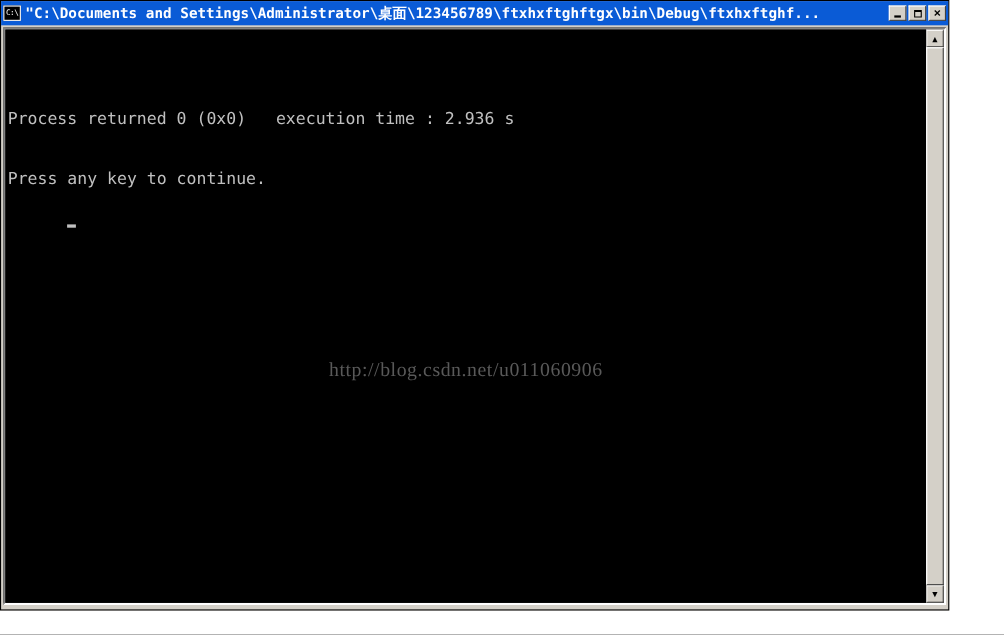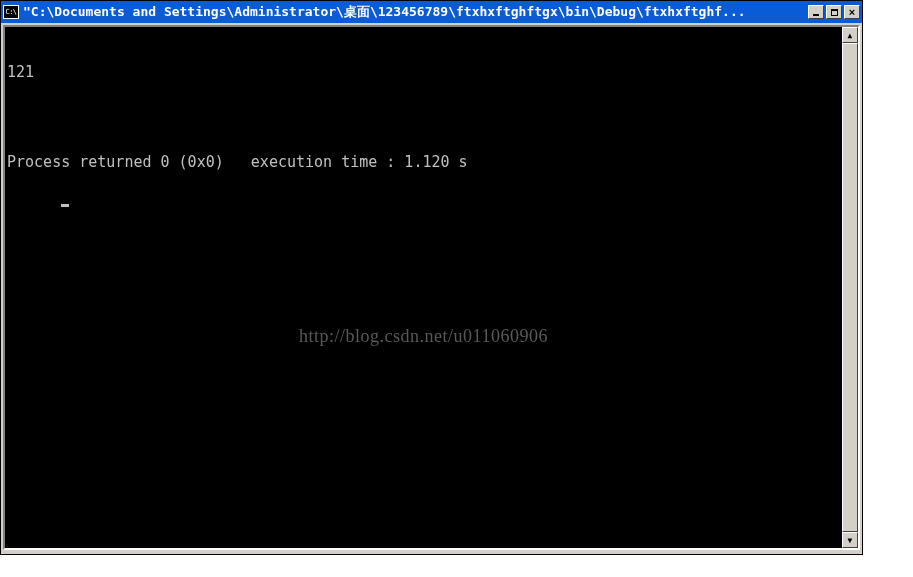--- a/index.html
+++ b/index.html
@@ -167,23 +167,23 @@
     <div class="title-icon">C:\</div>
     <div class="title-text">"C:\Documents and Settings\Administrator\桌面\123456789\ftxhxftghftgx\bin\Debug\ftxhxftghf...</div>
     <div class="window-controls">
       <div class="win-btn minimize"></div>
       <div class="win-btn maximize"></div>
       <div class="win-btn close">×</div>
     </div>
   </div>
   <div class="client-area">
     <div class="console">
-      <div class="line">121</div>
       <div class="line"></div>
-      <div class="line">Process returned 0 (0x0)   execution time : 1.120 s</div>
+      <div class="line">Process returned 0 (0x0)   execution time : 2.936 s</div>
+      <div class="line">Press any key to continue.</div>
       <span class="cursor"></span>
       <div class="watermark">http://blog.csdn.net/u011060906</div>
     </div>
     <div class="scrollbar">
       <div class="sb-btn">▲</div>
       <div class="sb-track">
         <div class="sb-thumb"></div>
       </div>
       <div class="sb-btn">▼</div>
     </div>

